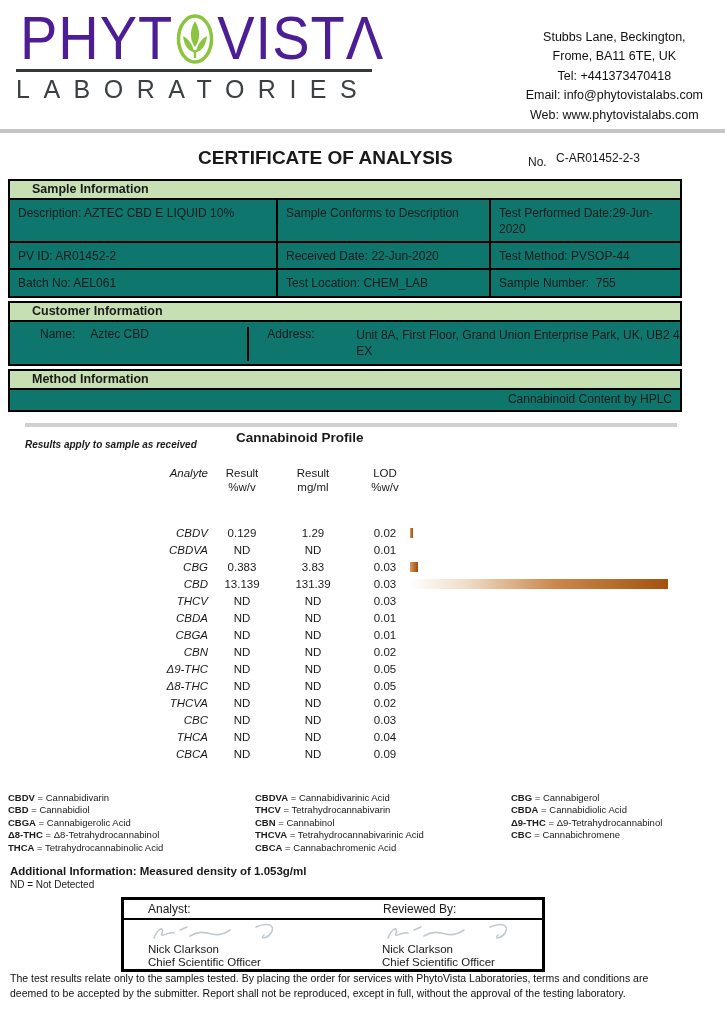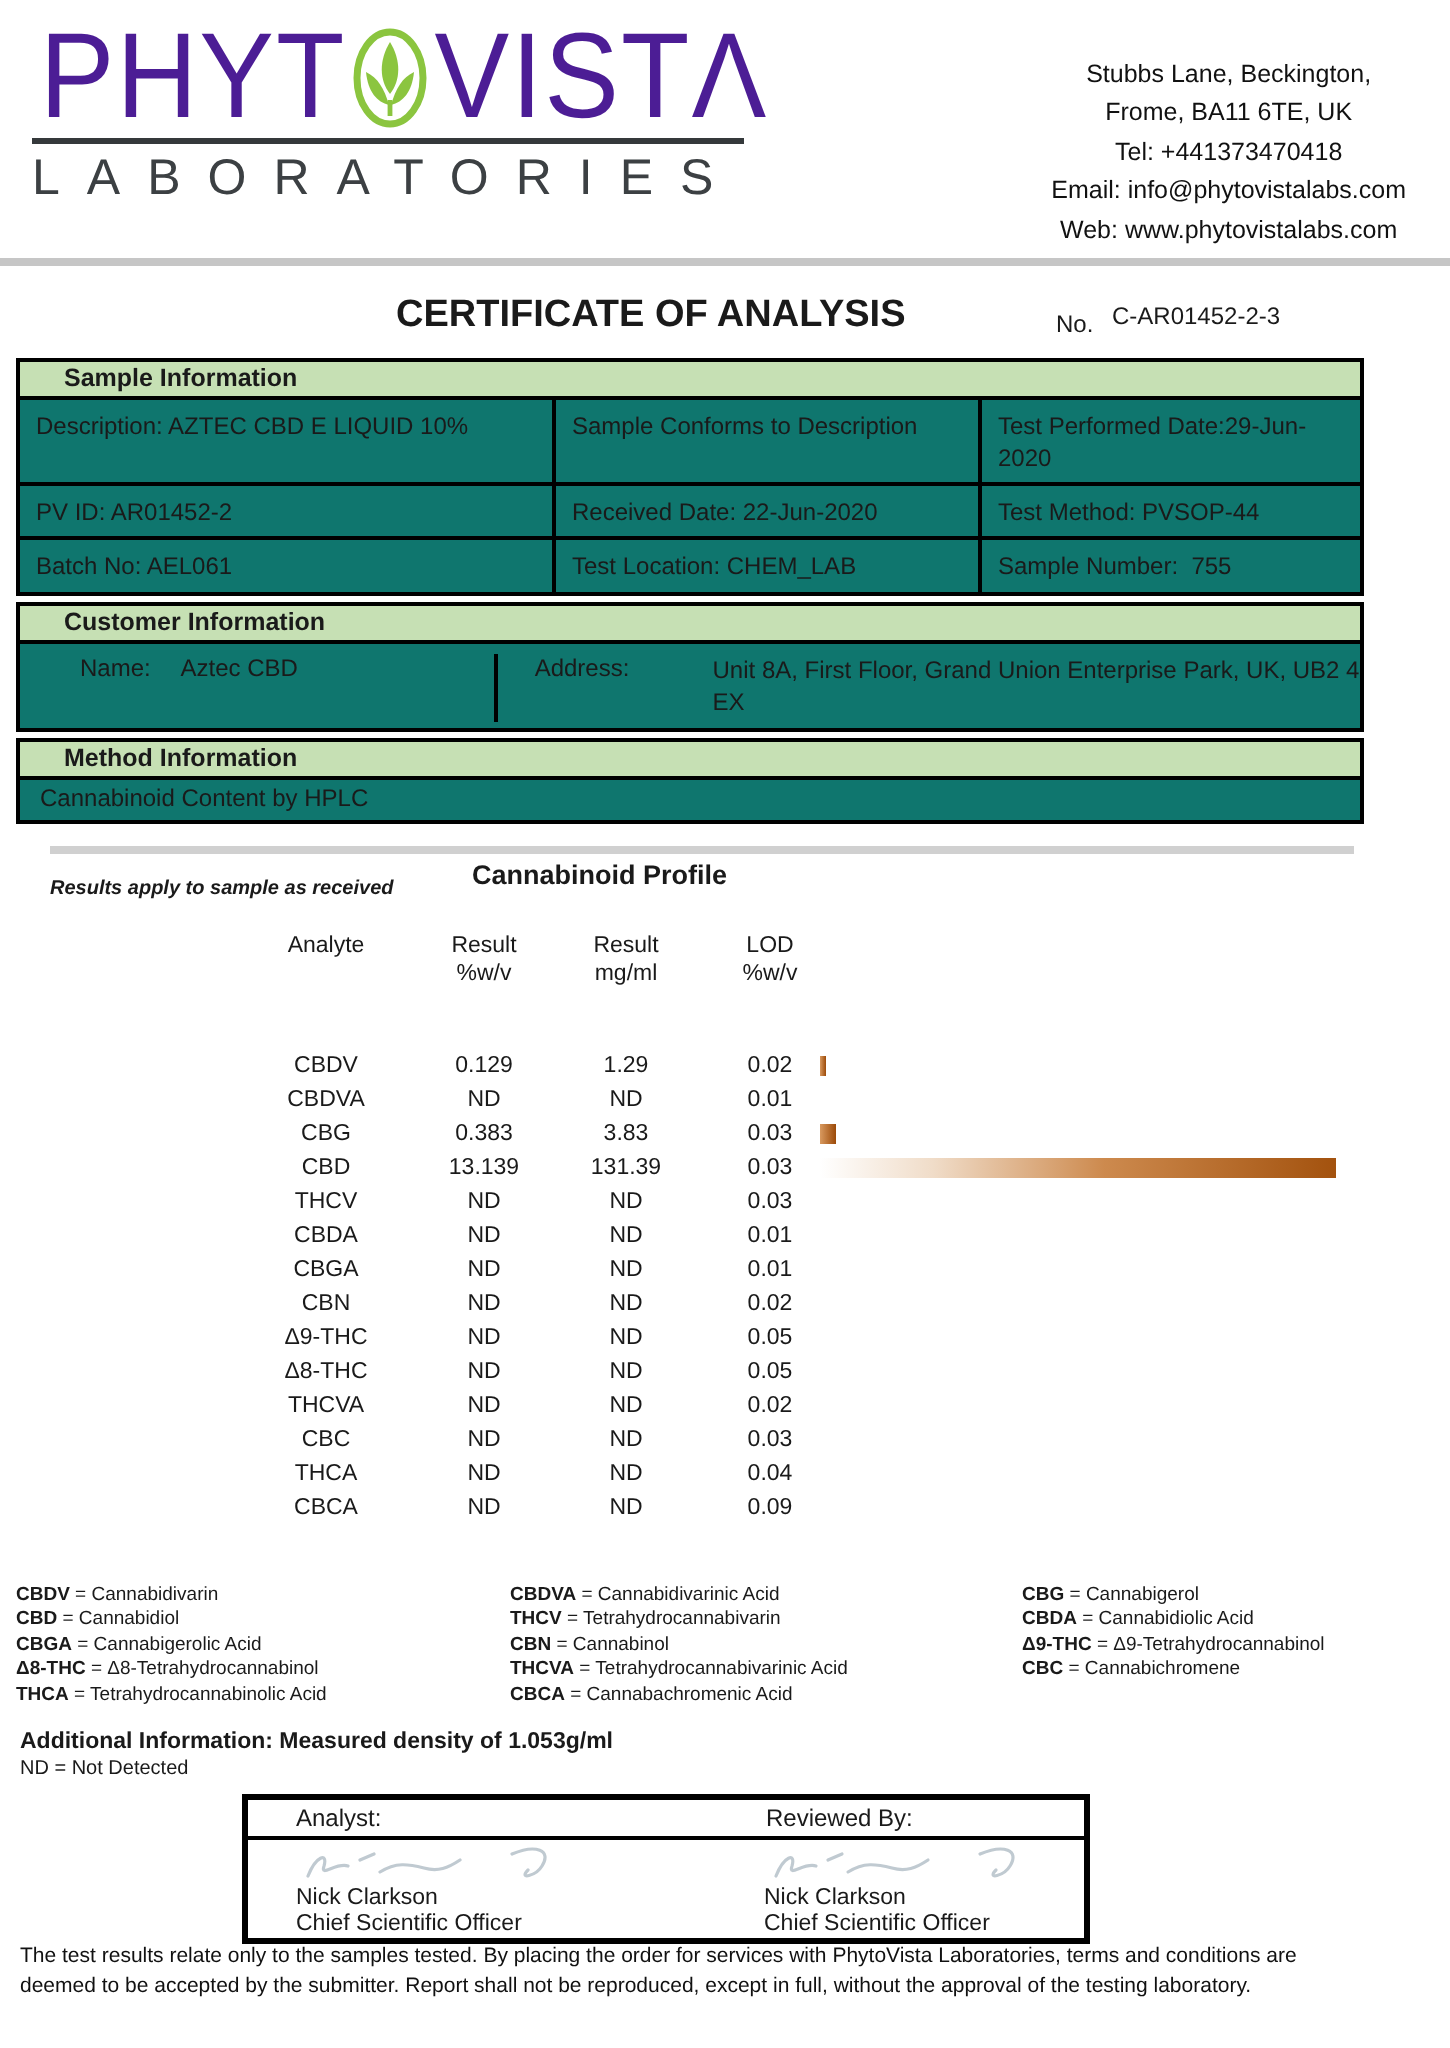--- a/index.html
+++ b/index.html
@@ -39,31 +39,31 @@
   .r1 .cell { min-height:40px; }
   .r2 .cell, .r3 .cell { min-height:23px; }
 
   .cust-body { display:flex; min-height:38px; padding:5px 0 3px 0; font-size:12px; }
   .cust-name-label { margin-left:30px; width:54px; }
   .cust-name-value { width:168px; }
   .cust-divider { width:3px; background:#000; height:34px; margin:0 6px 0 0; }
   .cust-addr-label { margin-left:12px; width:58px; }
   .cust-addr-value { width:348px; line-height:1.4;margin-left:35px; }
 
-  .method-body { padding:2px 8px 3px 10px; font-size:12px; min-height:20px; }
+  .method-body { padding:2px 8px 3px 10px; font-size:12px; min-height:20px;text-align:right; }
 
   .gray-divider { margin:11px 0 0 25px; width:652px; height:4px; background:#d0d0d0; }
 
   
   .profile-head { position:relative; height:34px; margin-top:3px; }
   .profile-note { position:absolute; left:25px; top:9px; font-size:10px; font-weight:bold; font-style:italic; }
   .profile-title { position:absolute; left:236px; top:0px; font-size:13.5px; font-weight:bold; }
 
   .ptable-header { display:flex; font-size:11.5px; line-height:14px; margin-top:2px; }
-  .col-a { width:90px; margin-left:118px; text-align:center; }
+  .col-a { width:90px; margin-left:118px; text-align:right;font-style:italic; }
   .col-b { width:68px; text-align:center; }
   .col-c { width:74px; text-align:center; }
   .col-d { width:70px; text-align:center; }
   .hdr-cell span { display:block; }
 
   .ptable-rows { margin-top:31px; }
   .prow { display:flex; position:relative; height:17px; line-height:17px; font-size:11.5px; }
   .prow .col-a { margin-left:118px; }
   .pbar { position:absolute; left:410px; top:3px; height:10px; }
   .pbar.grad { background:linear-gradient(90deg,#ffffff 0%,#f0dcc8 22%,#cd8a4e 55%,#a3520e 100%); }

